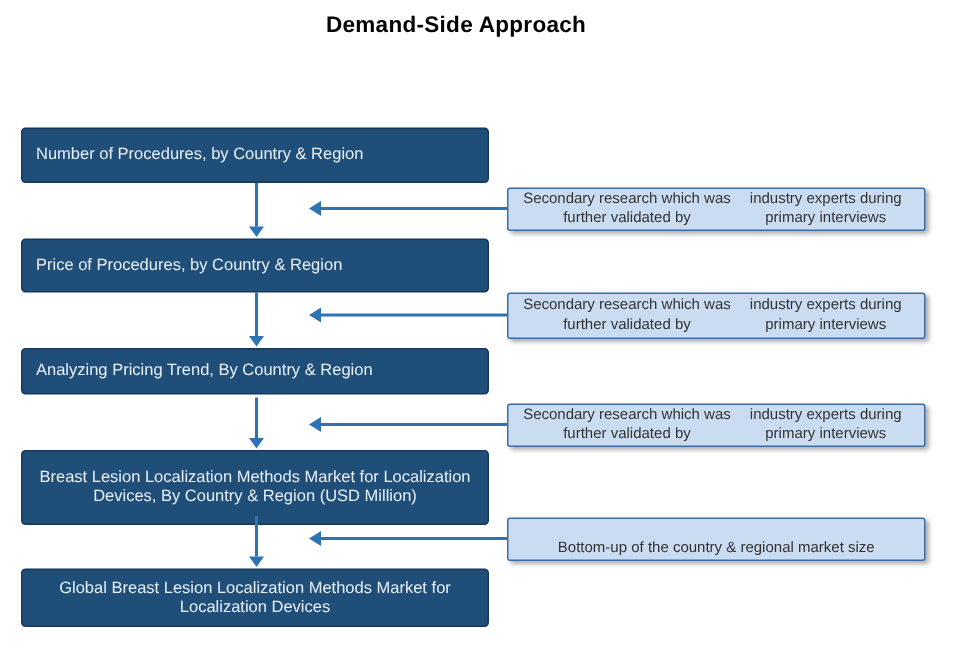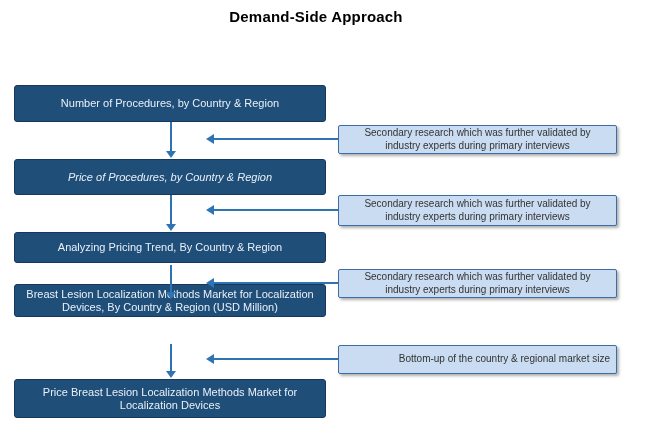--- a/index.html
+++ b/index.html
@@ -5,52 +5,52 @@
   html,body { margin:0; padding:0; background:#ffffff; }
   .canvas {
     position:relative;
     width:650px; height:432px;
     background:#ffffff;
     font-family:"Liberation Sans", sans-serif;
     overflow:hidden;
   }
   .title {
     position:absolute;
-    top:8px; left:16px; width:600px;
+    top:8px; left:4px; width:600px;
     text-align:center;
     font-size:15px;
     font-weight:bold;
     color:#000000;
     letter-spacing:0.2px;
   }
   .flow-box {
     position:absolute;
     left:14px; width:312px;
     background:#1F4E79;
     border:1px solid #17375E;
     border-radius:3px;
     color:#E9F0F8;
     font-size:11px;
     line-height:13px;
-    display:flex; align-items:center; justify-content:center;
+    display:flex; align-items:center; justify-content:flex-start;
     text-align:center;
     box-sizing:border-box;
     padding:2px 9px;
   }
   .callout {
     position:absolute;
     left:338px; width:279px;
     background:#C9DCF1;
     border:1.5px solid #3C6EA5;
     border-radius:2px;
     box-shadow:2px 2px 3px rgba(110,110,110,0.55);
     color:#333333;
     font-size:10px;
     line-height:12.5px;
-    display:flex; flex-direction:column; align-items:center; justify-content:center;
+    display:flex; align-items:center; justify-content:center;
     text-align:center;
     box-sizing:border-box;
     padding:1px 6px;
   }
   .vline {
     position:absolute;
     left:170px; width:2px;
     background:#2E74B5;
   }
   .vhead {
@@ -78,31 +78,31 @@
 </head>
 <body>
 
 <div class="canvas">
 
   <div class="title">Demand-Side Approach</div>
 
   <div class="flow-box" style="top:85px; height:37px;">
     <span>Number of Procedures, by Country &amp; Region</span>
   </div>
-  <div class="flow-box" style="top:159px; height:36px;font-style:italic;">
+  <div class="flow-box" style="top:159px; height:36px;">
     <span>Price of Procedures, by Country &amp; Region</span>
   </div>
   <div class="flow-box" style="top:232px; height:31px;">
     <span>Analyzing Pricing Trend, By Country &amp; Region</span>
   </div>
-  <div class="flow-box" style="top:284px; height:33px;">
+  <div class="flow-box" style="top:300px; height:50px;">
     <span>Breast Lesion Localization Methods Market for Localization Devices, By Country &amp; Region (USD Million)</span>
   </div>
   <div class="flow-box" style="top:379px; height:39px;">
-    <span>Price Breast Lesion Localization Methods Market for Localization Devices</span>
+    <span>Global Breast Lesion Localization Methods Market for Localization Devices</span>
   </div>
 
   <div class="vline" style="top:122px; height:29px;"></div>
   <div class="vhead" style="top:151px;"></div>
 
   <div class="vline" style="top:195px; height:29px;"></div>
   <div class="vhead" style="top:224px;"></div>
 
   <div class="vline" style="top:265px; height:27px;"></div>
   <div class="vhead" style="top:292px;"></div>

